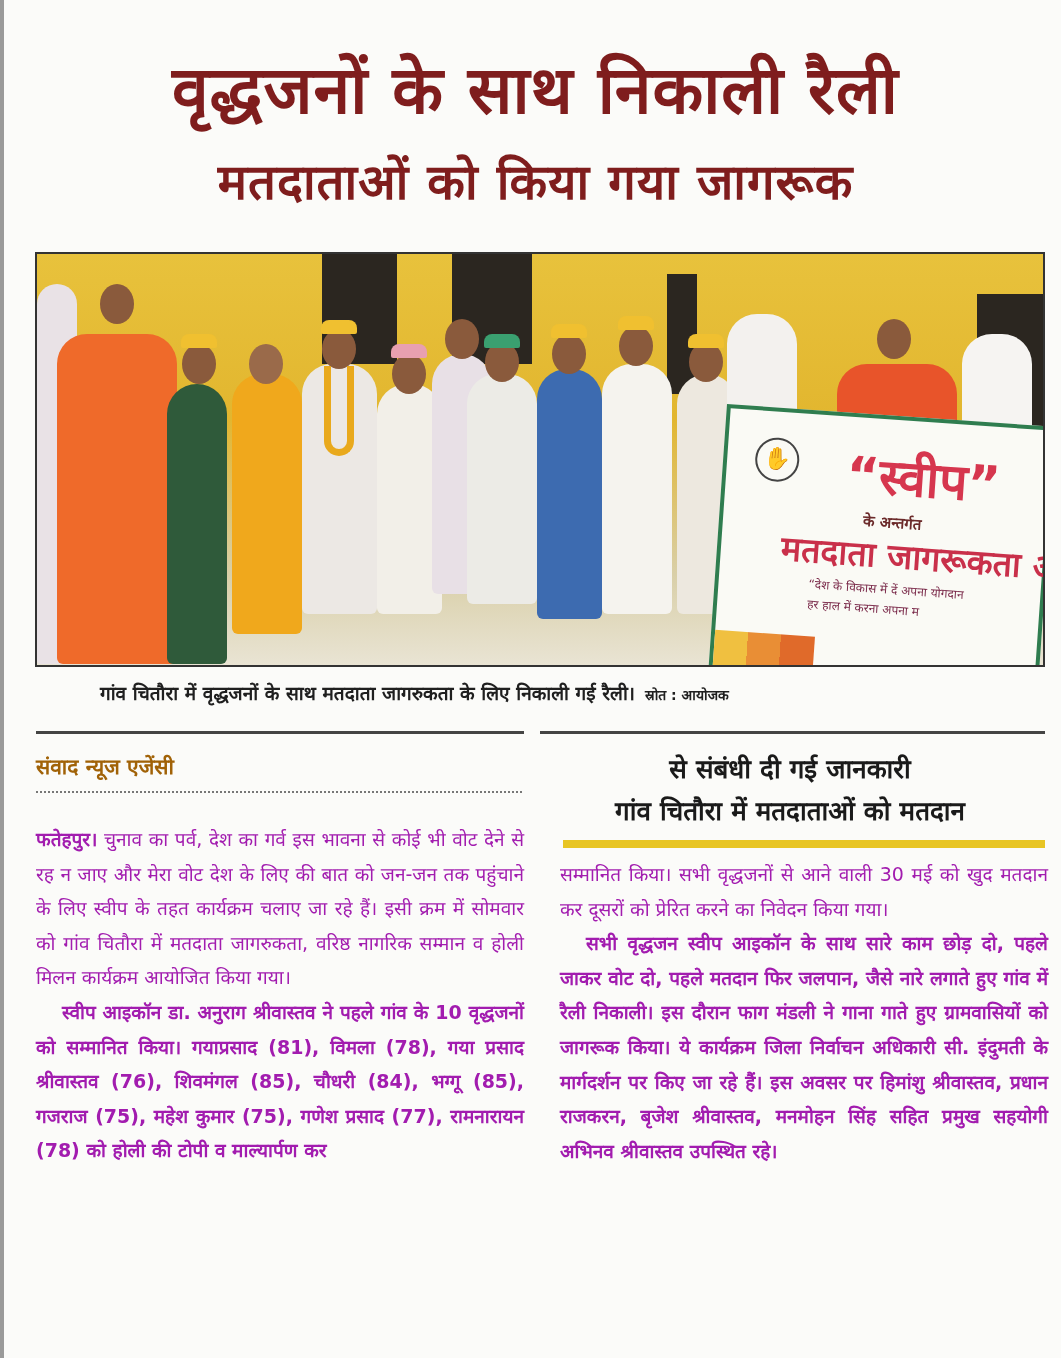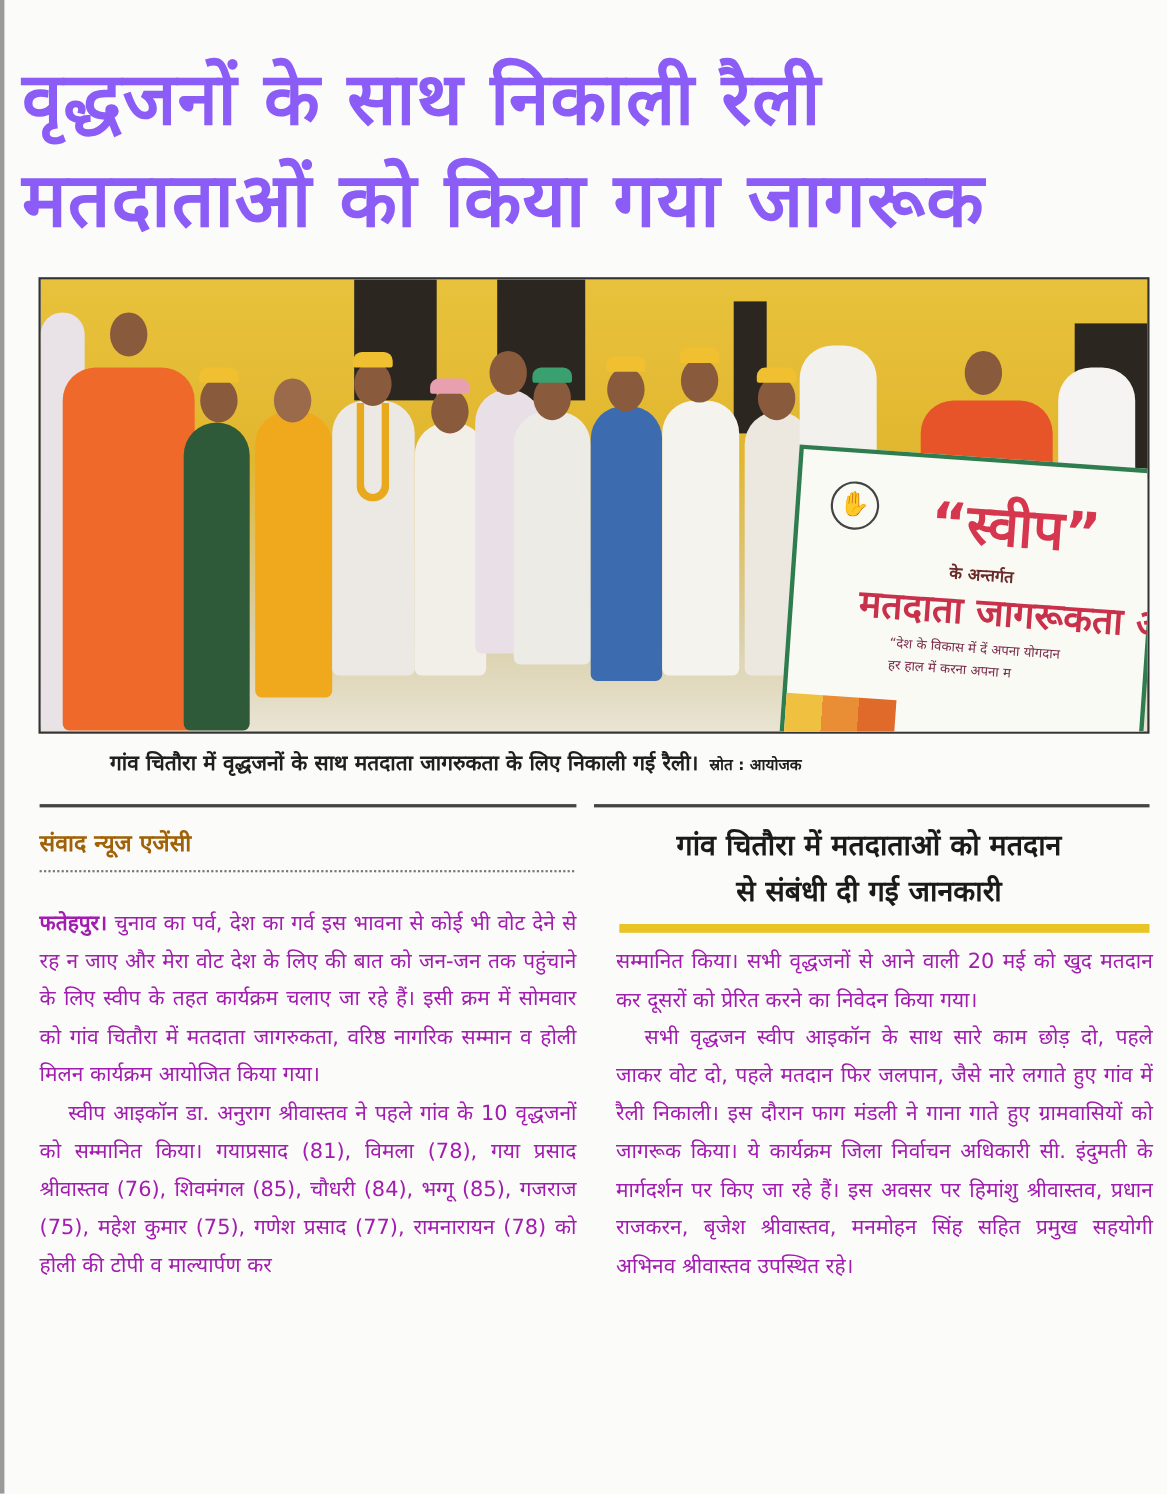--- a/index.html
+++ b/index.html
@@ -1,21 +1,21 @@
 <!DOCTYPE html>
 <html><head>
 <meta charset="utf-8">
 <style>
   * { box-sizing: border-box; margin: 0; padding: 0; }
   html, body { width: 1061px; height: 1358px; background: #fbfbf9; overflow: hidden; }
   body { position: relative; font-family: "DejaVu Sans", sans-serif; color: #1a1a1a; }
   .page-edge { position: absolute; left: 0; top: 0; width: 4px; height: 1358px; background: #9a9a9a; }
-  .headline { position: absolute; left: 20px; right: 10px; text-align: left; font-weight: bold; color: #8b5cf6; letter-spacing: 1px; }
+  .headline { position: absolute; left: 20px; right: 10px; text-align: center; font-weight: bold; color: #7f1d1d; letter-spacing: 1px; }
   .headline.l1 { top: 48px; font-size: 66px; line-height: 86px; }
-  .headline.l2 { top: 138px; font-size: 68px; line-height: 90px; }
+  .headline.l2 { top: 138px; font-size: 49px; line-height: 90px; }
 
   .photo { position: absolute; left: 35px; top: 252px; width: 1010px; height: 415px; border: 2px solid #333; overflow: hidden;
     background: linear-gradient(180deg, #e8c23c 0%, #e2b62f 40%, #d9cfa8 78%, #e9e4d4 100%); }
   .photo .wall-dark { position: absolute; background: #2b2620; }
   .photo .person { position: absolute; border-radius: 30px 30px 6px 6px; }
   .photo .head { position: absolute; width: 34px; height: 40px; border-radius: 50%; background: #8a5a3c; }
   .photo .cap { position: absolute; width: 36px; height: 14px; border-radius: 8px 8px 2px 2px; background: #f0c030; }
   .photo .garland { position: absolute; width: 30px; height: 90px; border: 7px solid #e9a91c; border-top: none; border-radius: 0 0 20px 20px; }
   .banner { position: absolute; left: 690px; top: 150px; width: 330px; height: 270px; background: #fafaf5; border: 4px solid #2f7d4f;
     transform: rotate(4deg); transform-origin: top left; }
@@ -34,21 +34,21 @@
   .byline { position: absolute; left: 36px; top: 752px; font-size: 21px; font-weight: bold; color: #a16207; }
   .dotted { position: absolute; left: 36px; top: 791px; width: 486px; border-top: 2px dotted #777; }
 
   .subhead { position: absolute; left: 555px; width: 470px; top: 748px; text-align: center; font-size: 26px; font-weight: bold; line-height: 42px; color: #1a1a1a; }
   .yellow-bar { position: absolute; left: 563px; top: 840px; width: 482px; height: 8px; background: #e8c524; }
 
   .col { position: absolute; font-size: 19px; line-height: 34.6px; color: #a21caf; text-align: justify; }
   .col.left { left: 36px; top: 822px; width: 488px; }
   .col.right { left: 560px; top: 857px; width: 488px; }
   .col p { margin: 0; }
-  .col p.indent { text-indent: 26px; }
+  .col p.indent { text-indent: 26px; font-weight: bold; }
   .dateline { font-weight: bold; }
 </style>
 </head>
 <body>
 
 <div class="page-edge"></div>
 
 <h1 class="headline l1">वृद्धजनों के साथ निकाली रैली</h1>
 <h1 class="headline l2">मतदाताओं को किया गया जागरूक</h1>
 
@@ -109,26 +109,26 @@
   <span>गांव चितौरा में वृद्धजनों के साथ मतदाता जागरुकता के लिए निकाली गई रैली।</span><span class="credit">स्रोत : आयोजक</span>
 </div>
 
 <div class="rule-top" style="left:36px;width:488px;"></div>
 <div class="rule-top" style="left:540px;width:505px;"></div>
 
 <div class="byline">संवाद न्यूज एजेंसी</div>
 <div class="dotted"></div>
 
 <div class="subhead">
+  <div>से संबंधी दी गई जानकारी</div>
   <div>गांव चितौरा में मतदाताओं को मतदान</div>
-  <div>से संबंधी दी गई जानकारी</div>
 </div>
 <div class="yellow-bar"></div>
 
 <div class="col left">
   <p><span class="dateline">फतेहपुर।</span> <span>चुनाव का पर्व, देश का गर्व इस भावना से कोई भी वोट देने से रह न जाए और मेरा वोट देश के लिए की बात को जन-जन तक पहुंचाने के लिए स्वीप के तहत कार्यक्रम चलाए जा रहे हैं। इसी क्रम में सोमवार को गांव चितौरा में मतदाता जागरुकता, वरिष्ठ नागरिक सम्मान व होली मिलन कार्यक्रम आयोजित किया गया।</span></p>
   <p class="indent">स्वीप आइकॉन डा. अनुराग श्रीवास्तव ने पहले गांव के 10 वृद्धजनों को सम्मानित किया। गयाप्रसाद (81), विमला (78), गया प्रसाद श्रीवास्तव (76), शिवमंगल (85), चौधरी (84), भग्गू (85), गजराज (75), महेश कुमार (75), गणेश प्रसाद (77), रामनारायन (78) को होली की टोपी व माल्यार्पण कर</p>
 </div>
 
 <div class="col right">
-  <p>सम्मानित किया। सभी वृद्धजनों से आने वाली 20 मई को खुद मतदान कर दूसरों को प्रेरित करने का निवेदन किया गया।</p>
+  <p>सम्मानित किया। सभी वृद्धजनों से आने वाली 30 मई को खुद मतदान कर दूसरों को प्रेरित करने का निवेदन किया गया।</p>
   <p class="indent">सभी वृद्धजन स्वीप आइकॉन के साथ सारे काम छोड़ दो, पहले जाकर वोट दो, पहले मतदान फिर जलपान, जैसे नारे लगाते हुए गांव में रैली निकाली। इस दौरान फाग मंडली ने गाना गाते हुए ग्रामवासियों को जागरूक किया। ये कार्यक्रम जिला निर्वाचन अधिकारी सी. इंदुमती के मार्गदर्शन पर किए जा रहे हैं। इस अवसर पर हिमांशु श्रीवास्तव, प्रधान राजकरन, बृजेश श्रीवास्तव, मनमोहन सिंह सहित प्रमुख सहयोगी अभिनव श्रीवास्तव उपस्थित रहे।</p>
 </div>
 
 </body></html>

